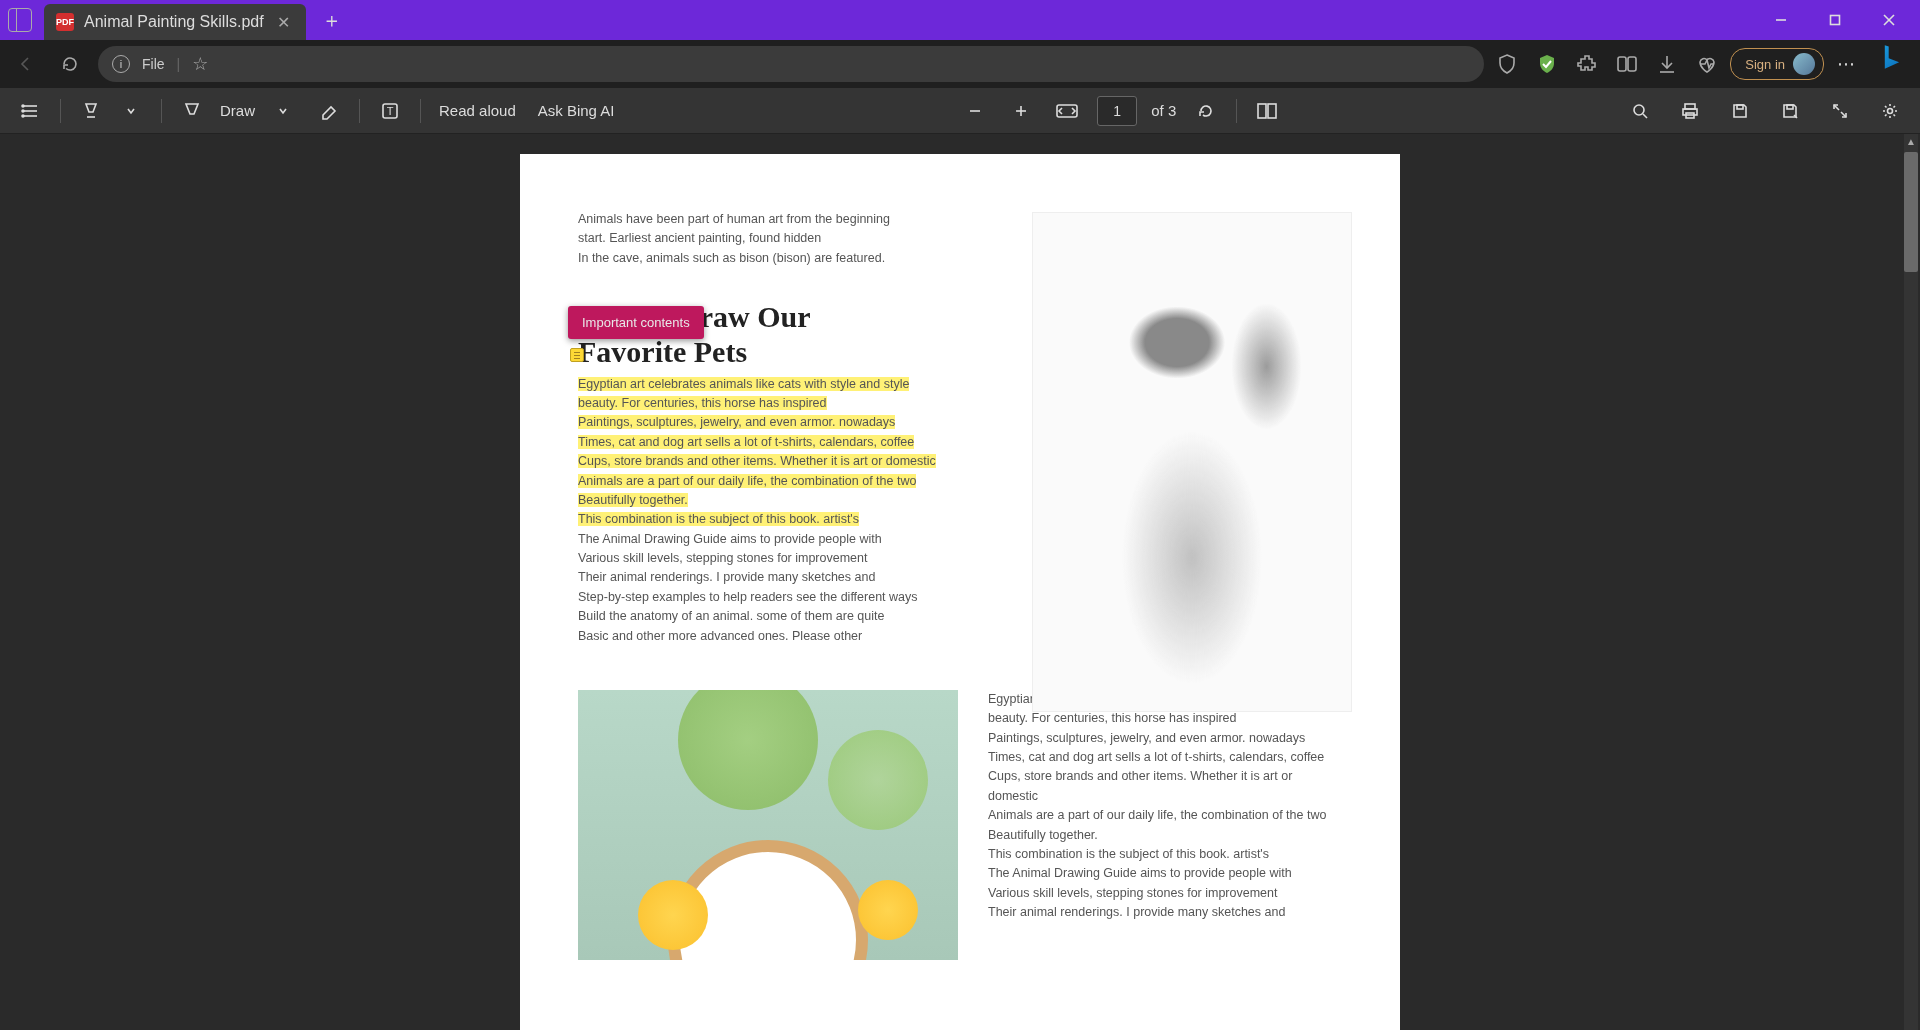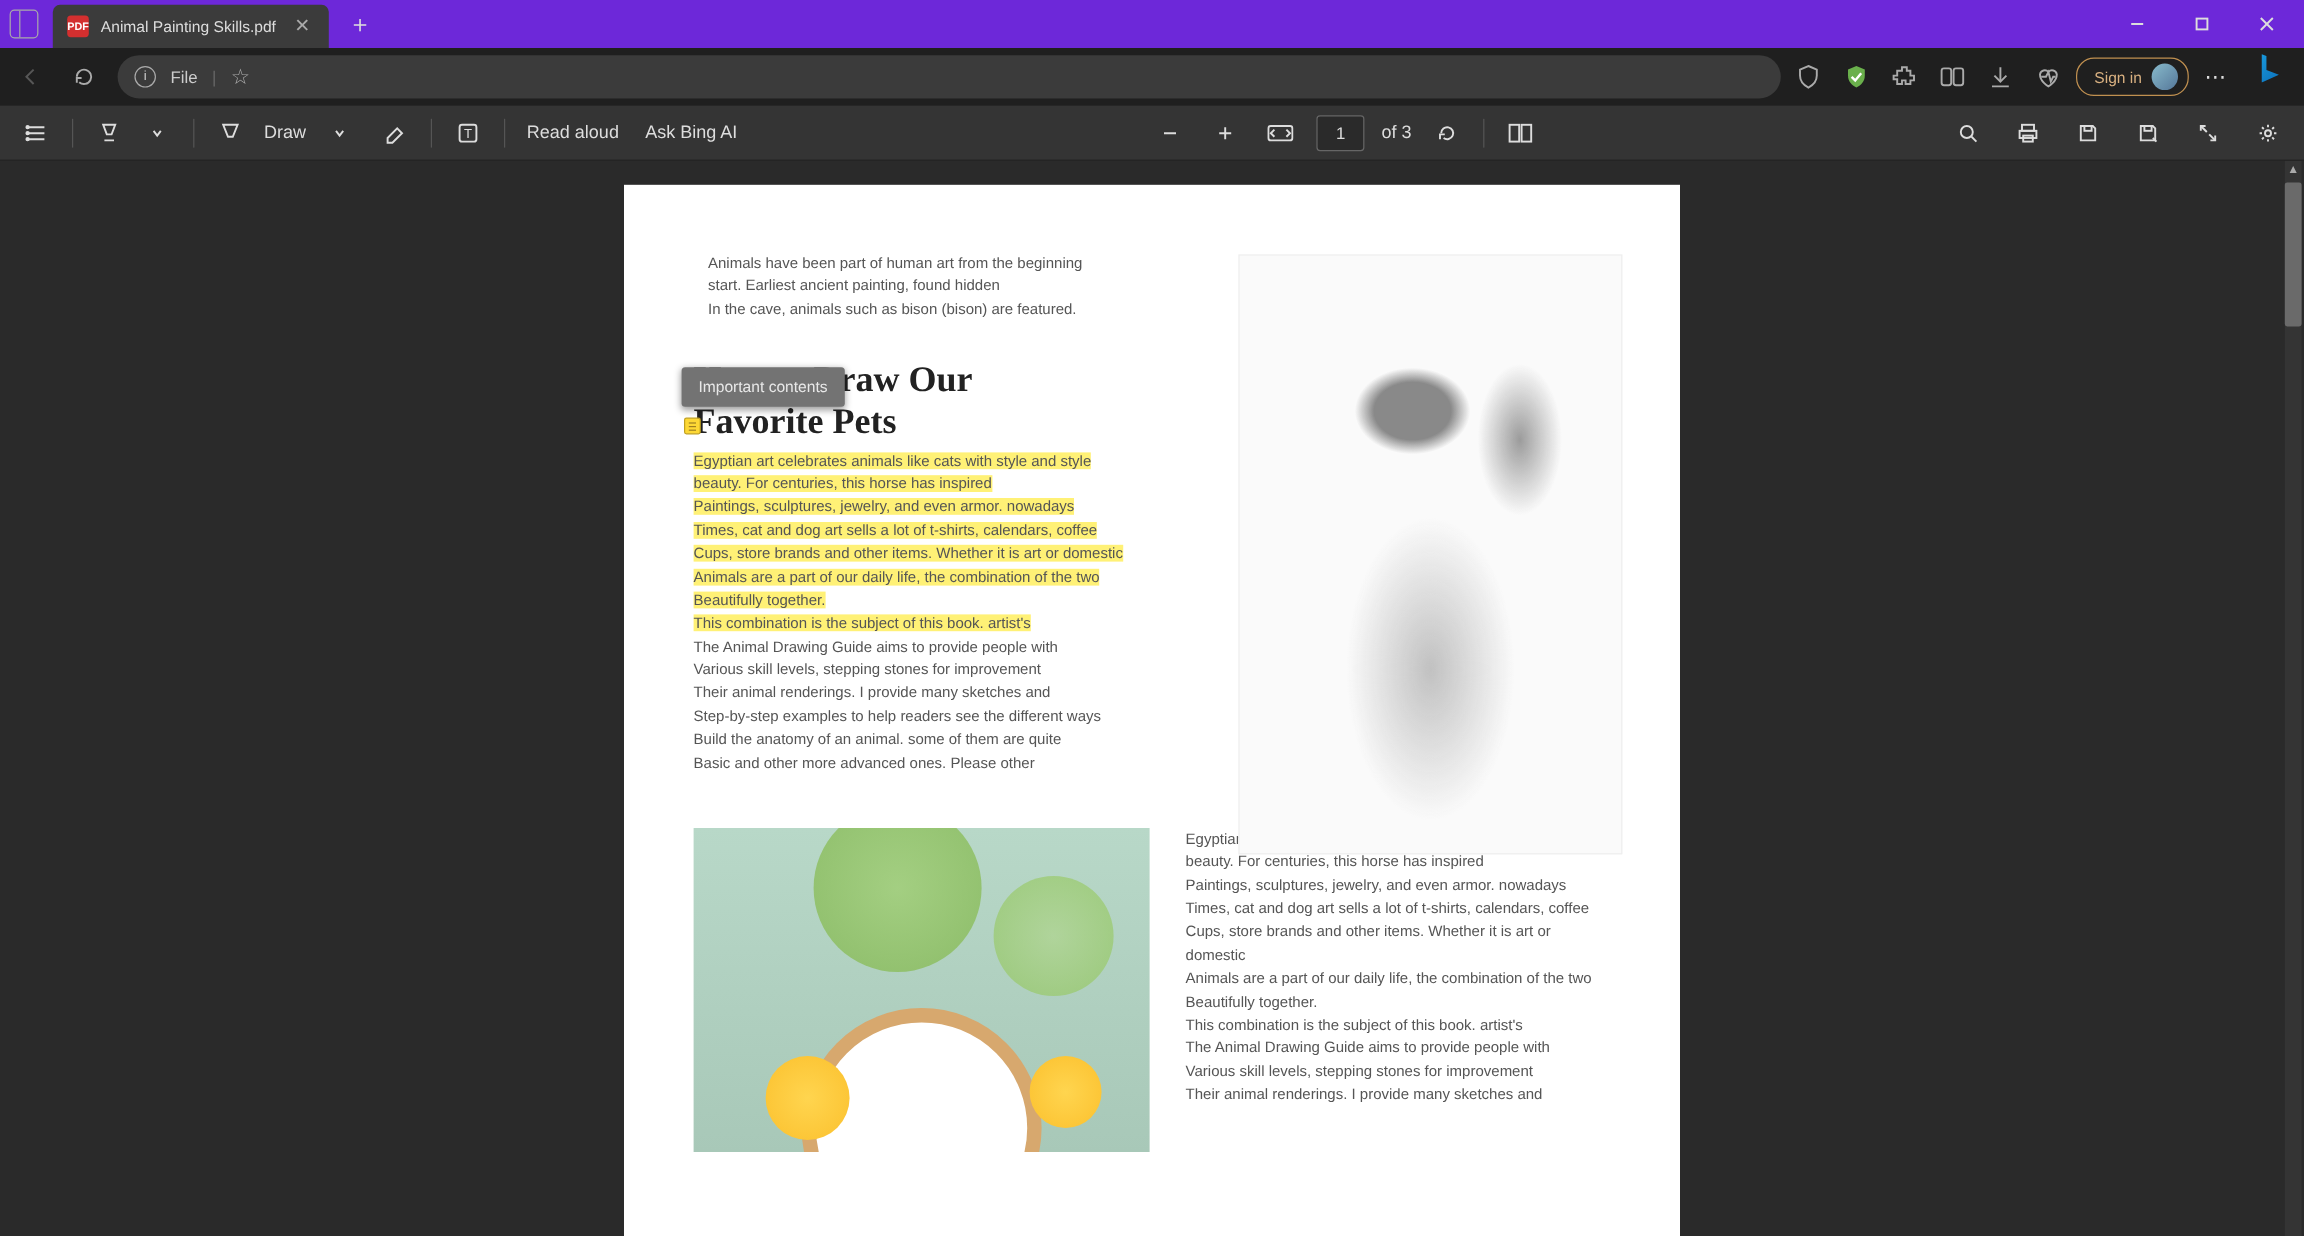--- a/index.html
+++ b/index.html
@@ -50,21 +50,21 @@
   width: 18px; height: 18px;
   background: #d32f2f;
   border-radius: 3px;
   display: flex;
   align-items: center;
   justify-content: center;
   color: #fff;
   font-size: 9px;
   font-weight: bold;
 }
-.tab-title { color: #ddd; font-size: 13px; flex: 1; }
+.tab-title { color: #ddd; font-size: 16px; flex: 1; }
 .tab-close { color: #aaa; font-size: 16px; cursor: pointer; width: 20px; text-align: center; }
 .new-tab { color: #ddd; font-size: 20px; margin-left: 12px; width: 28px; text-align: center; }
 .title-spacer { flex: 1; }
 .win-controls { display: flex; gap: 8px; }
 .win-btn { width: 46px; height: 32px; display: flex; align-items: center; justify-content: center; color: #ddd; }
 .win-btn svg { width: 12px; height: 12px; }
 
 
 .addressrow {
   height: 48px;
@@ -170,21 +170,21 @@
 }
 .scroll-up, .scroll-down {
   position: absolute; right: 2px;
   width: 14px; height: 14px;
   color: #aaa; font-size: 10px;
   text-align: center;
 }
 .scroll-up { top: 2px; }
 
 
-.intro { font-size: 12.5px; color: #555; line-height: 1.55; width: 320px; margin-left: 12px; }
+.intro { font-size: 12.5px; color: #555; line-height: 1.55; width: 320px; }
 .heading { font-family: 'Georgia', serif; font-size: 30px; font-weight: bold; margin-top: 32px; color: #222; line-height: 1.15; }
 .heading-line2 { font-family: 'Georgia', serif; font-size: 30px; font-weight: bold; color: #222; }
 .body-text { font-size: 12.5px; color: #555; line-height: 1.55; margin-top: 6px; width: 360px; }
 .highlight { background: #fff176; }
 
 .dog-img {
   position: absolute;
   right: 48px; top: 58px;
   width: 320px; height: 500px;
   background: #fafafa;
@@ -232,21 +232,21 @@
 .note-marker::after {
   content: '';
   position: absolute;
   left: 3px; right: 3px; top: 3px;
   height: 1px; background: #a08020;
   box-shadow: 0 3px 0 #a08020, 0 6px 0 #a08020;
 }
 .tooltip {
   position: absolute;
   left: 48px; top: 152px;
-  background: #737373;
+  background: #be185d;
   color: #e8e8e8;
   font-size: 13px;
   padding: 9px 14px;
   border-radius: 3px;
   box-shadow: 0 2px 6px rgba(0,0,0,.4);
   z-index: 10;
 }
 
 svg { fill: none; stroke: currentColor; stroke-width: 1.6; }
 </style>

